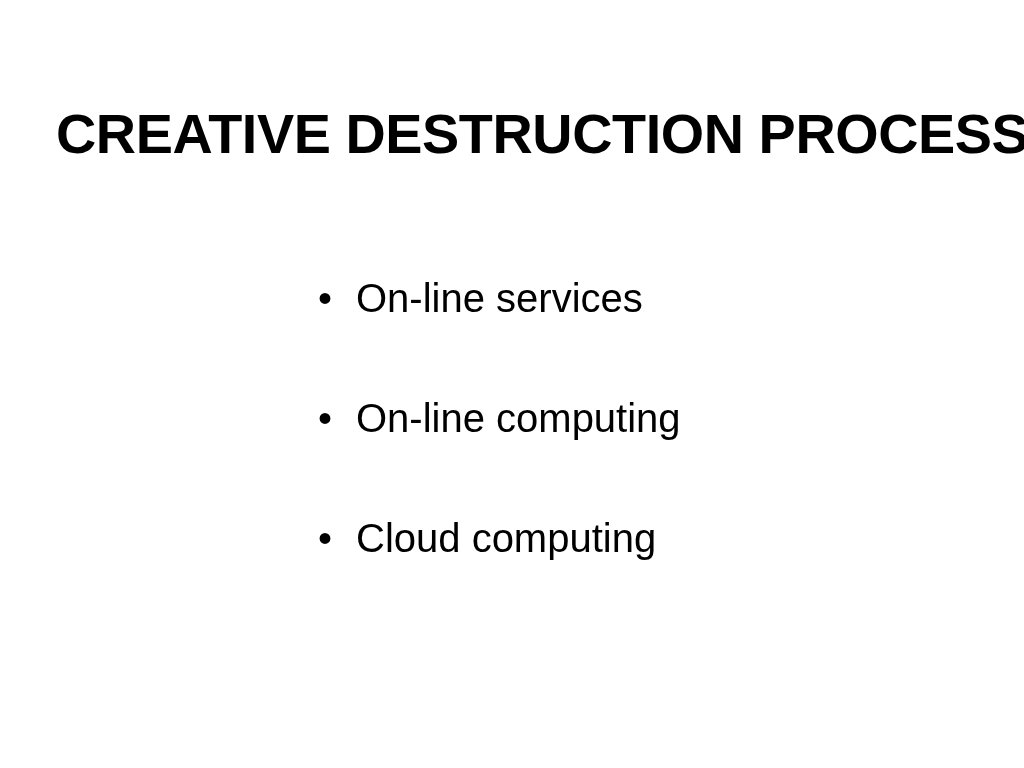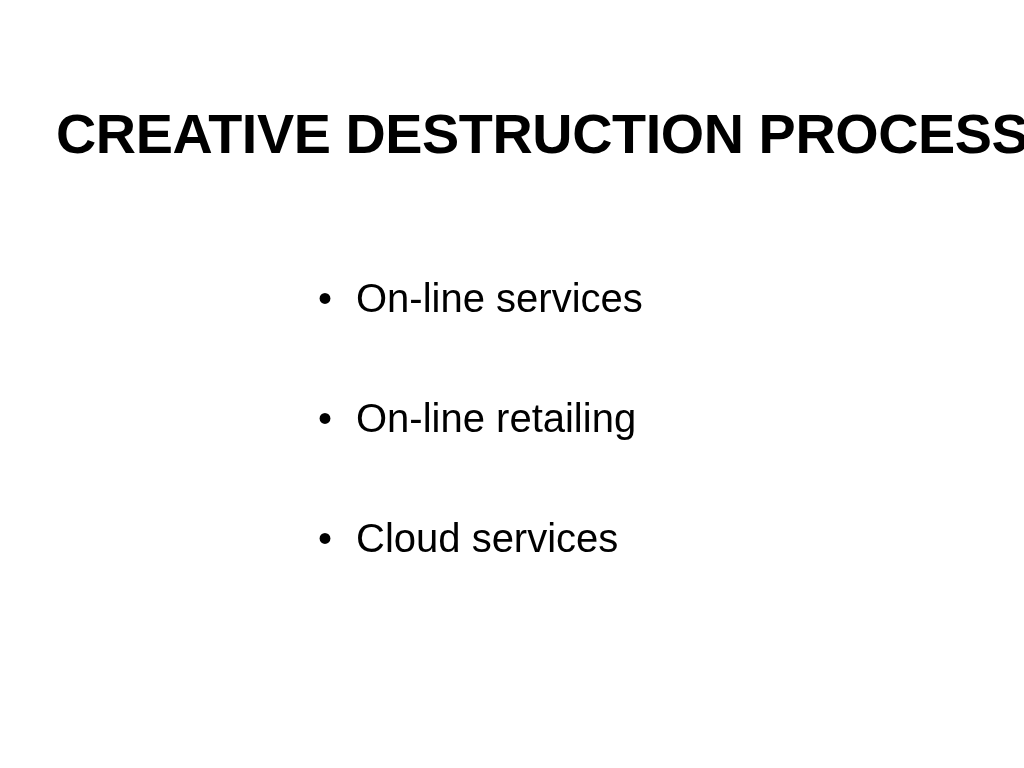--- a/index.html
+++ b/index.html
@@ -79,23 +79,23 @@
 
   <div class="body-block">
 
     <div class="bullet-row">
       <span class="bullet-marker">•</span>
       <span class="bullet-text">On-line services</span>
     </div>
 
     <div class="bullet-row">
       <span class="bullet-marker">•</span>
-      <span class="bullet-text">On-line retailing</span>
+      <span class="bullet-text">On-line computing</span>
     </div>
 
     <div class="bullet-row">
       <span class="bullet-marker">•</span>
-      <span class="bullet-text">Cloud services</span>
+      <span class="bullet-text">Cloud computing</span>
     </div>
 
   </div>
 
 </div>
 
 </body></html>

